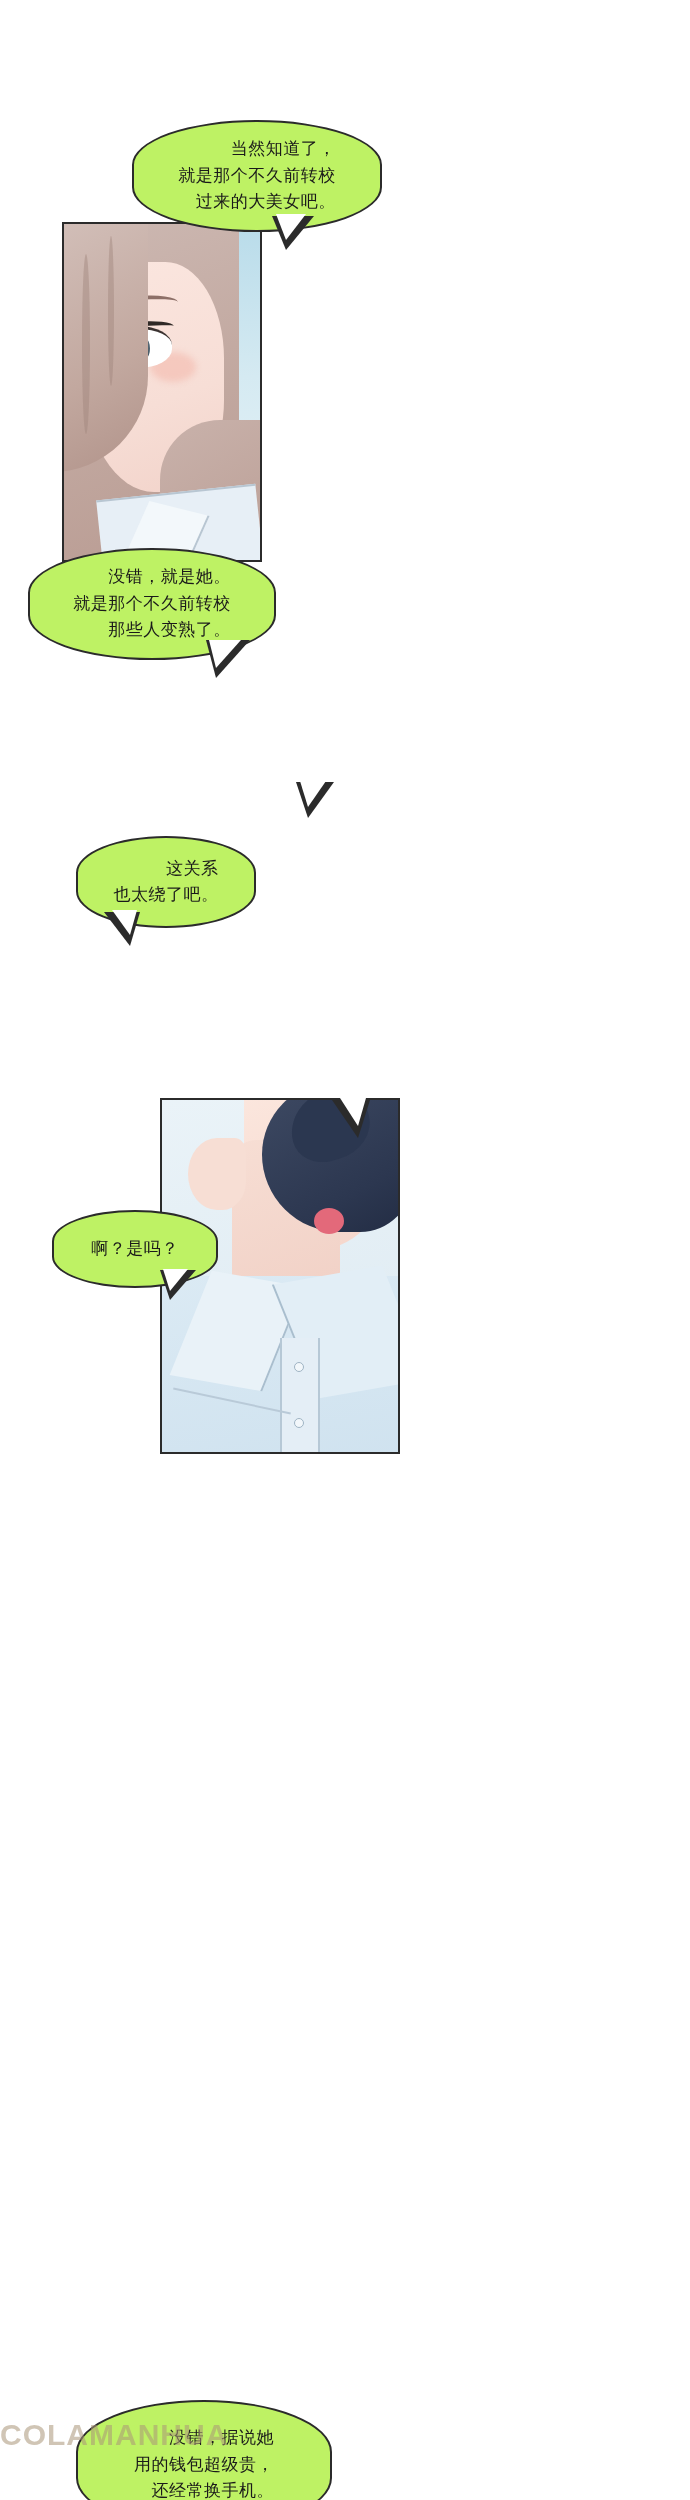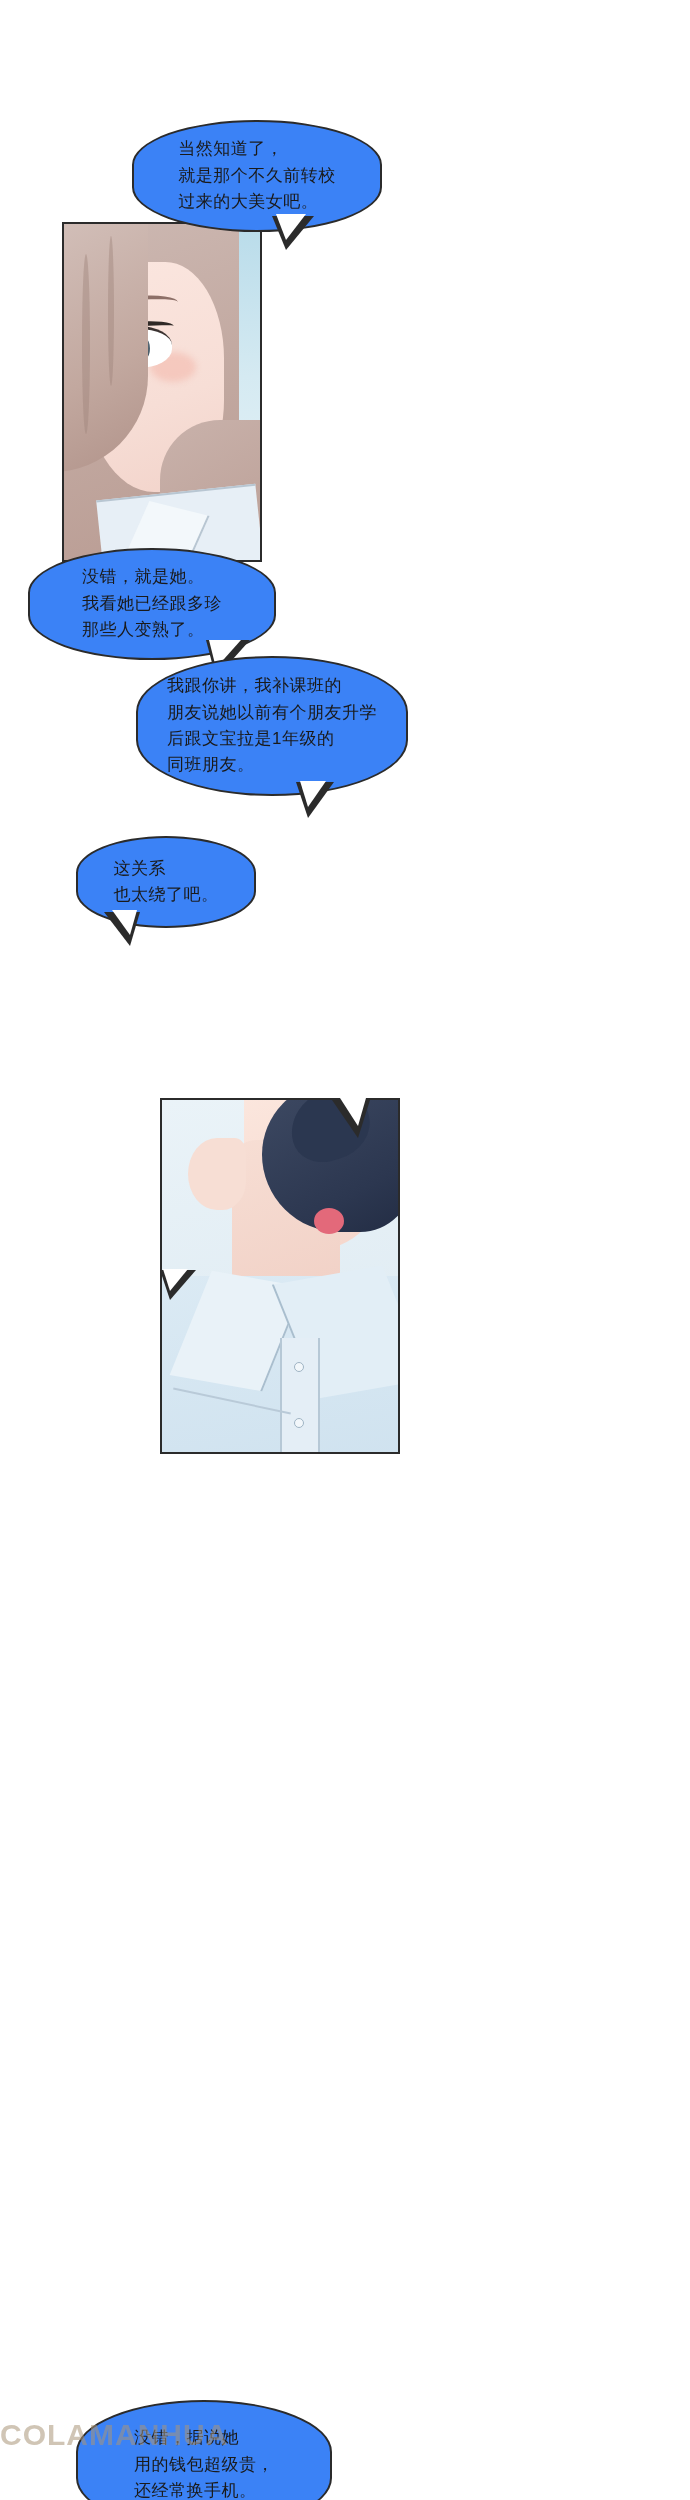--- a/index.html
+++ b/index.html
@@ -290,28 +290,28 @@
     top: 300px;
     width: 120px;
     height: 2px;
     background: #b9cad8;
     transform: rotate(12deg);
   }
 
   
   .bubble {
     position: absolute;
-    background: #3b82f6;
+    background: #bef264;
     border: 2px solid #2b2b2b;
     border-radius: 50% / 40%;
     box-sizing: border-box;
     display: flex;
     align-items: center;
     justify-content: center;
-    text-align: left;
+    text-align: right;
     color: #1a1a1a;
     line-height: 1.55;
     letter-spacing: 0.5px;
     white-space: pre-line;
     padding: 10px 14px;
   }
   .tail {
     position: absolute;
     width: 0;
     height: 0;
@@ -465,36 +465,33 @@
     <div class="boy-button" style="top:318px;"></div>
     <div class="boy-shoulder-line"></div>
   </div>
 
   <div class="bubble" id="bubble-1">当然知道了，
 就是那个不久前转校
 过来的大美女吧。</div>
   <div class="tail" id="tail-1"></div>
 
   <div class="bubble" id="bubble-2">没错，就是她。
-我看她已经跟多珍
+就是那个不久前转校
 那些人变熟了。</div>
   <div class="tail" id="tail-2"></div>
 
-  <div class="bubble" id="bubble-3">我跟你讲，我补课班的
-朋友说她以前有个朋友升学
-后跟文宝拉是1年级的
-同班朋友。</div>
   <div class="tail" id="tail-3"></div>
 
   <div class="bubble" id="bubble-4">这关系
 也太绕了吧。</div>
   <div class="tail" id="tail-4"></div>
 
   <div class="tail" id="tail-5"></div>
 
+  <div class="bubble" id="bubble-6">啊？是吗？</div>
   <div class="tail" id="tail-6"></div>
 
   <div class="bubble" id="bubble-7">没错，据说她
 用的钱包超级贵，
 还经常换手机。</div>
 
   <div class="watermark" id="wm-1">COLAMANHUA</div>
 
 </div>
 

